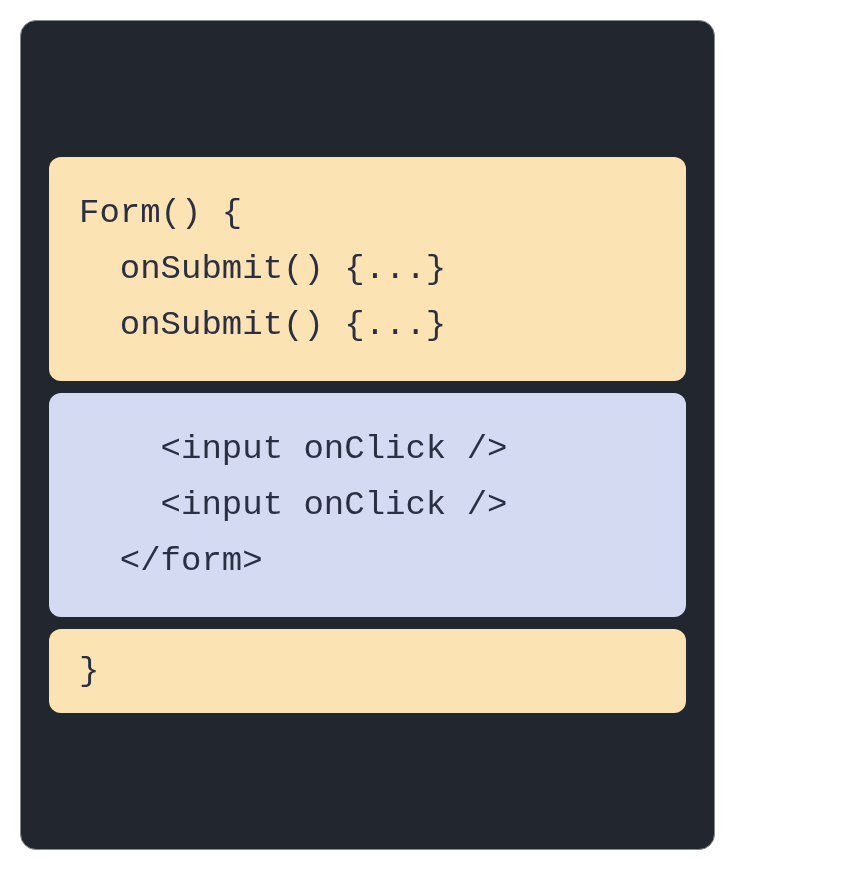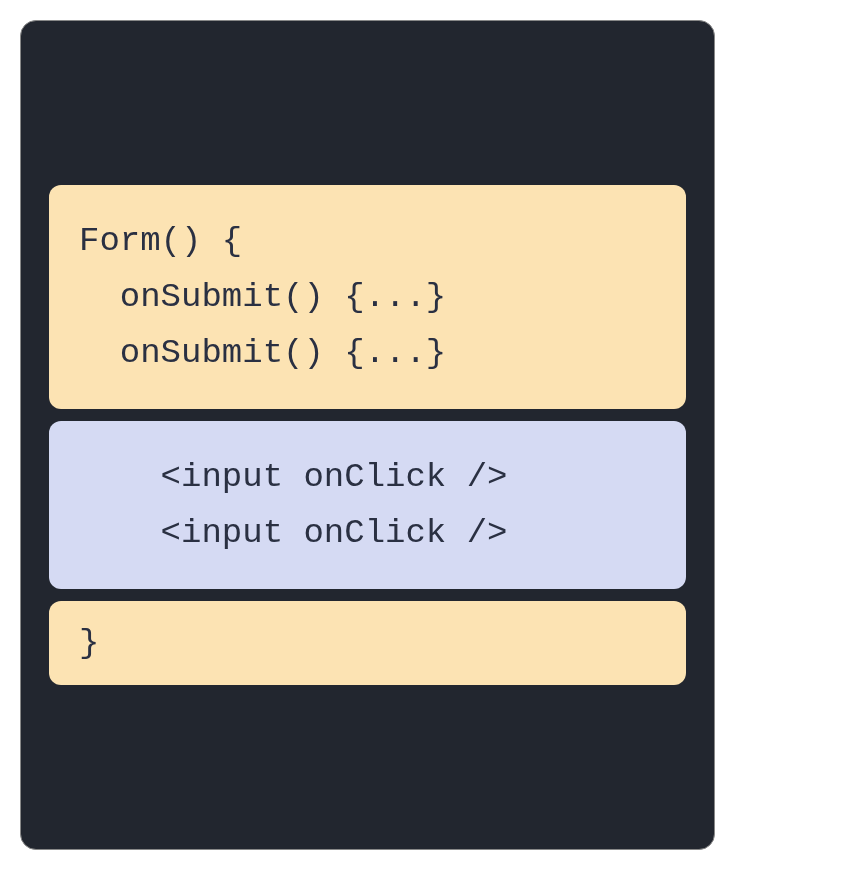--- a/index.html
+++ b/index.html
@@ -51,17 +51,18 @@
 
 <div class="container">
   <div class="block block-yellow">
     <div class="code-line">Form() {</div>
     <div class="code-line">  onSubmit() {...}</div>
     <div class="code-line">  onSubmit() {...}</div>
   </div>
   <div class="block block-blue">
     <div class="code-line">    &lt;input onClick /&gt;</div>
     <div class="code-line">    &lt;input onClick /&gt;</div>
+    <div class="code-line">  &lt;/form&gt;</div>
   </div>
   <div class="block block-yellow-bottom">
     <div class="code-line">}</div>
   </div>
 </div>
 
 </body></html>

